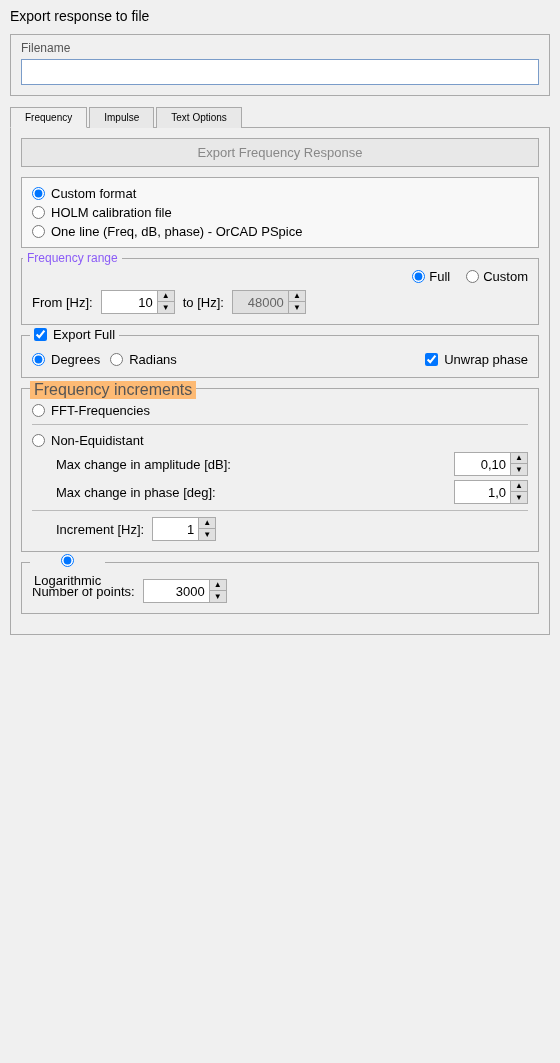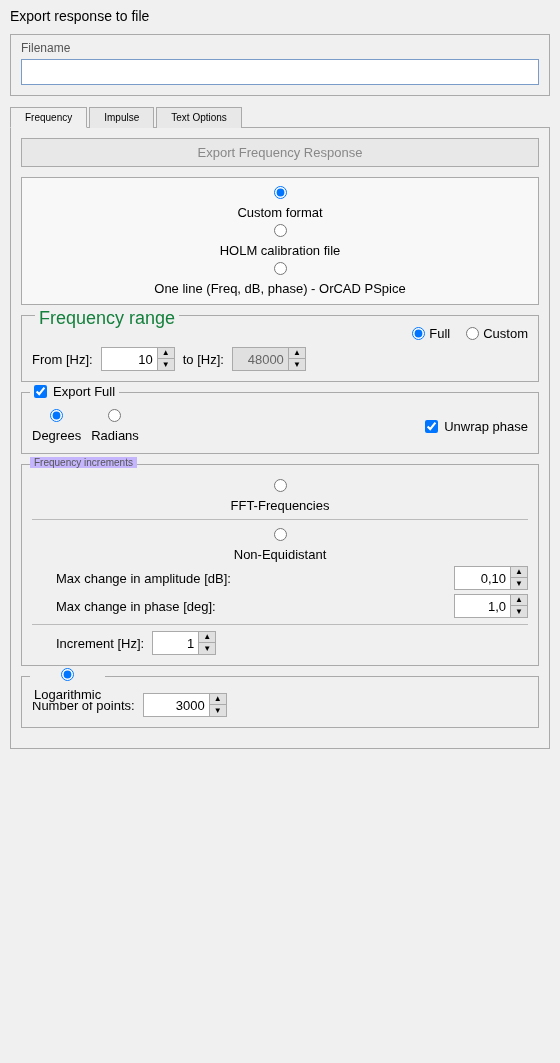--- a/index.html
+++ b/index.html
@@ -90,46 +90,45 @@
       gap: 4px;
       border: 1px solid #aaa;
       padding: 8px 10px;
       margin-bottom: 10px;
       background: #f8f8f8;
     }
     .radio-row {
       display: flex;
       align-items: center;
       gap: 6px;
-      flex-direction: column;
     }
     .radio-row label {
       font-size: 13px;
       cursor: pointer;
     }
     input[type="radio"], input[type="checkbox"] {
       cursor: pointer;
       margin: 0;
     }
     
     .freq-range-box {
       border: 1px solid #aaa;
       padding: 6px 10px 10px 10px;
       margin-bottom: 10px;
       position: relative;
     }
     .freq-range-title {
-      font-size: 18px;
-      color: #15803d;
+      font-size: 12px;
+      color: #8b5cf6;
       background: #f0f0f0;
       padding: 0 4px;
       display: inline-block;
       position: absolute;
       top: -8px;
-      left: 13px;
+      left: 1px;
     }
     .freq-range-row {
       display: flex;
       align-items: center;
       justify-content: flex-end;
       gap: 16px;
       margin-top: 4px;
       margin-bottom: 6px;
     }
     .freq-range-radio {
@@ -206,23 +205,23 @@
       margin-top: 10px;
     }
     
     .freq-inc-box {
       border: 1px solid #aaa;
       padding: 6px 10px 10px 10px;
       margin-bottom: 10px;
       position: relative;
     }
     .freq-inc-title {
-      font-size: 10px;
+      font-size: 16px;
       color: #555;
-      background: #c4b5fd;
+      background: #fdba74;
       padding: 0 4px;
       display: inline-block;
       position: absolute;
       top: -8px;
       left: 8px;
     }
     .freq-inc-section {
       margin-top: 8px;
     }
     .freq-inc-section .radio-row {

